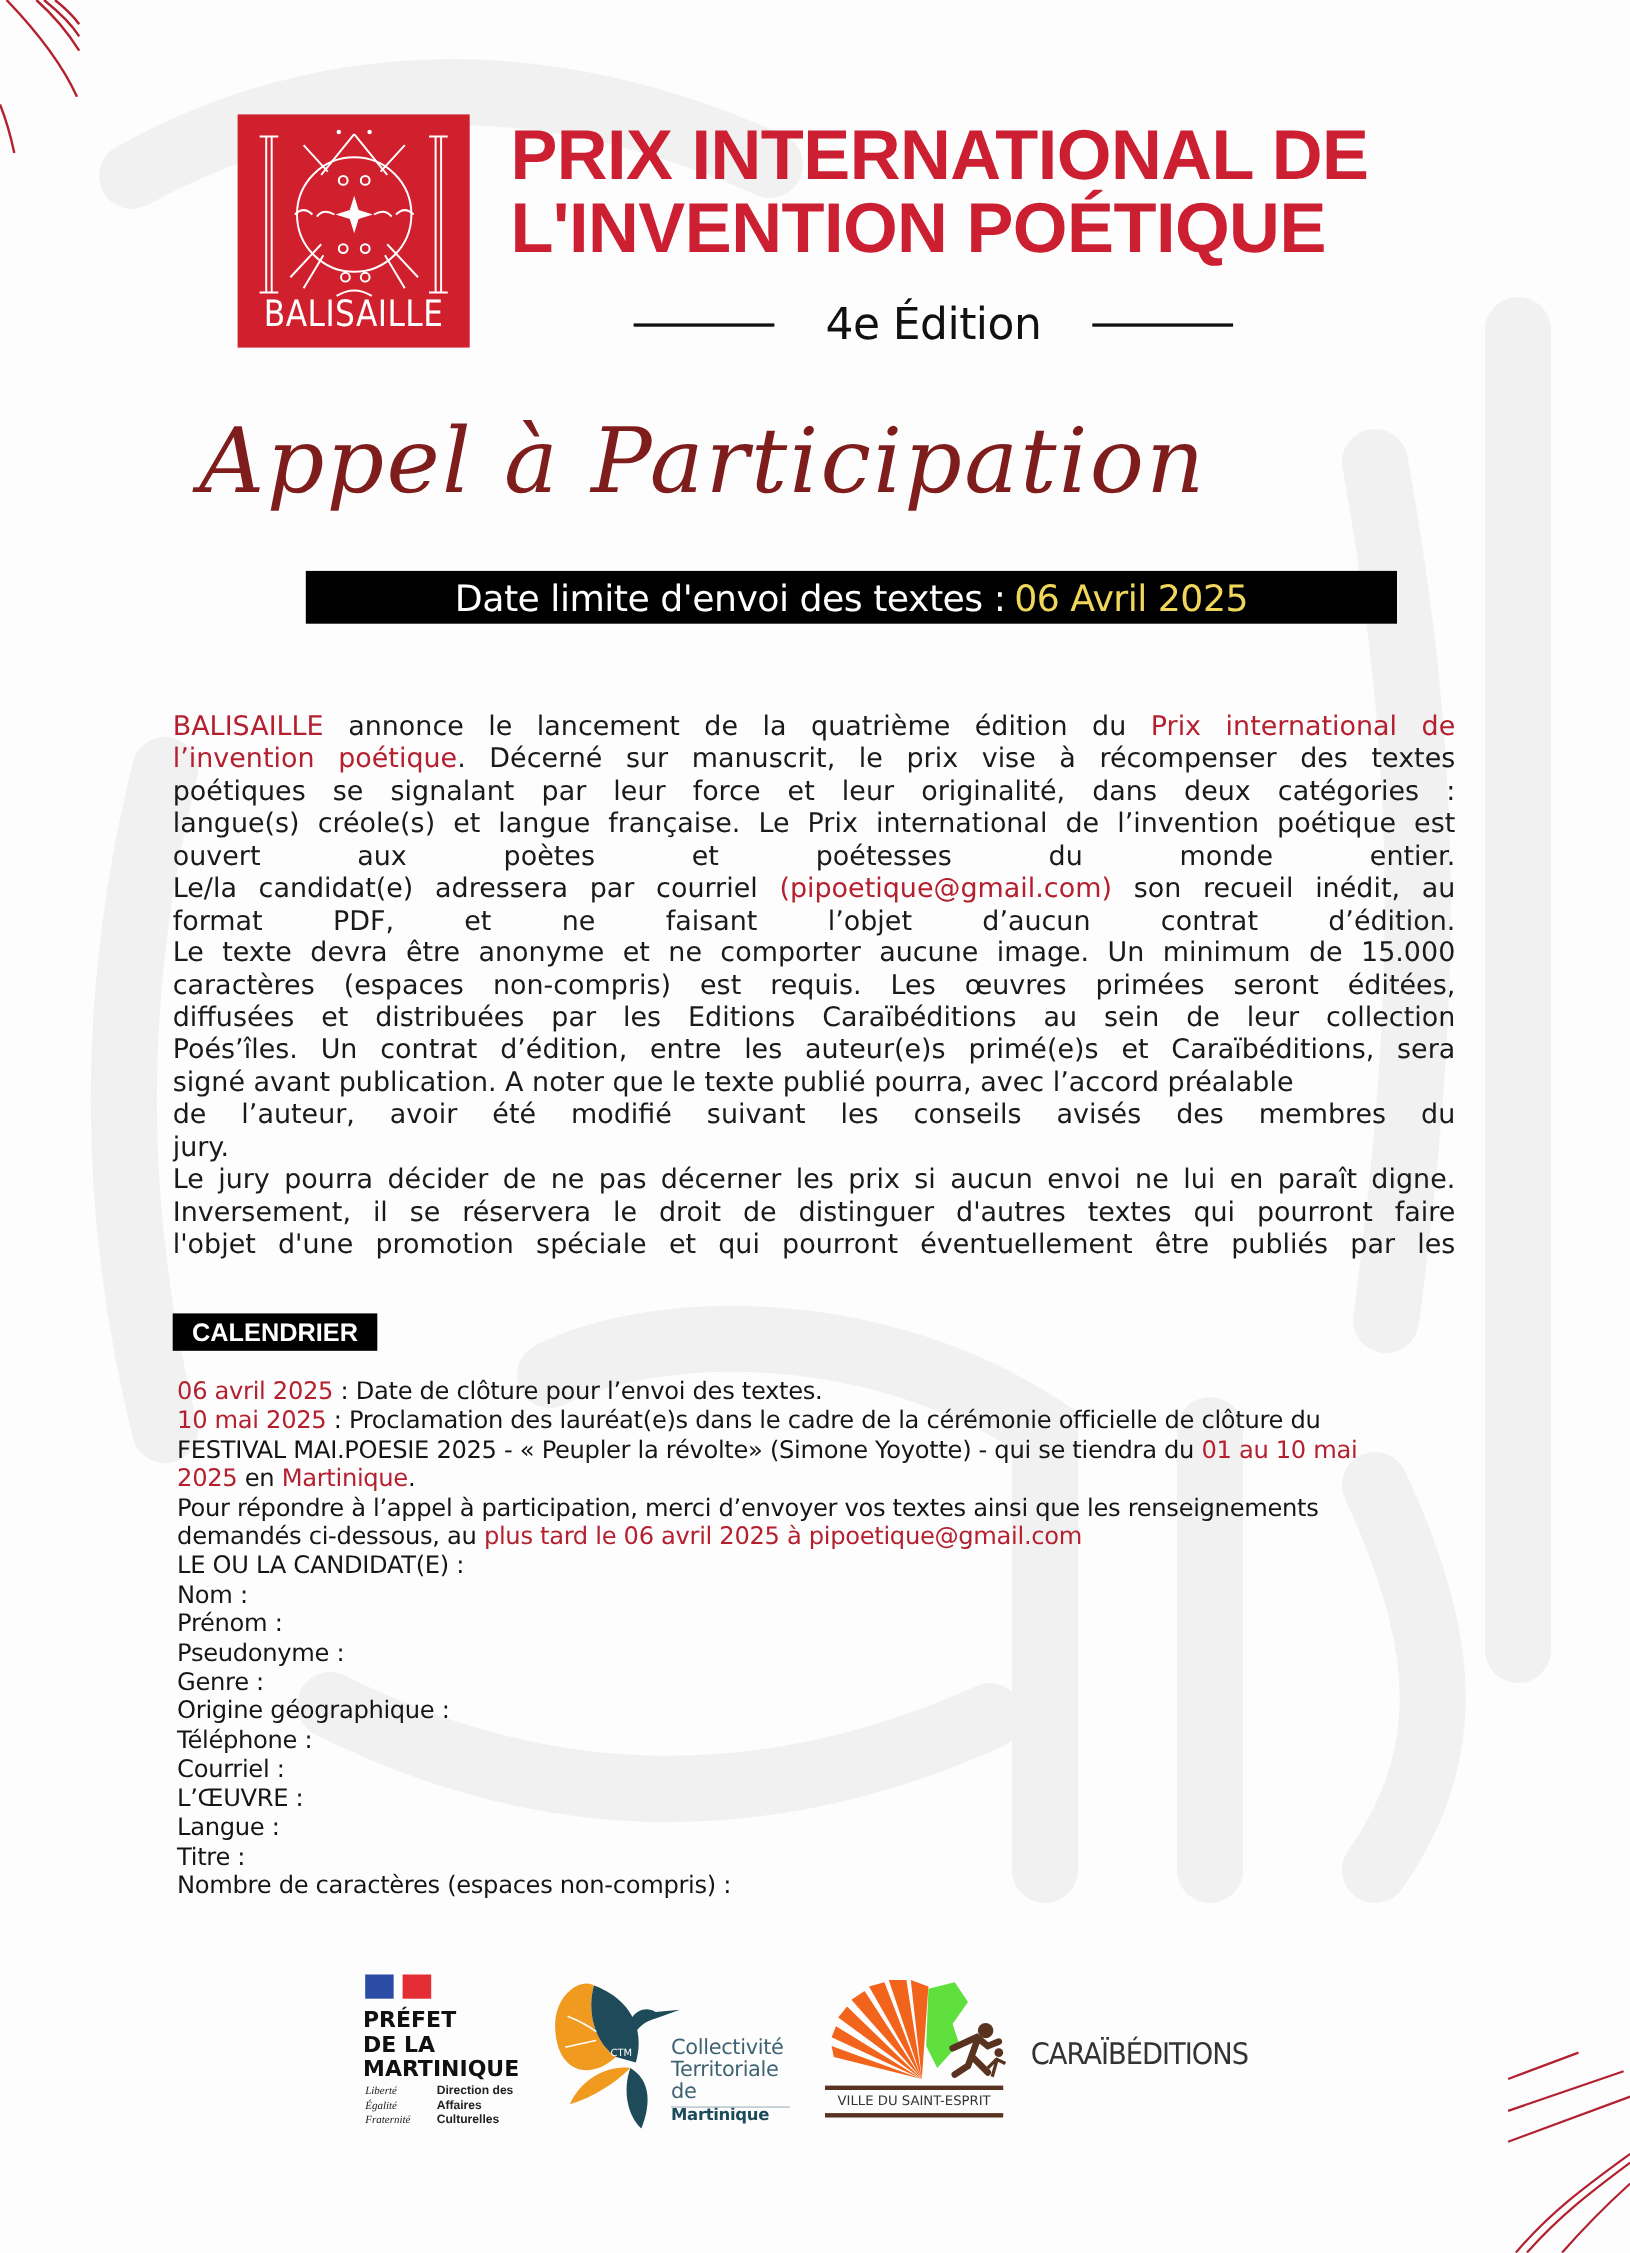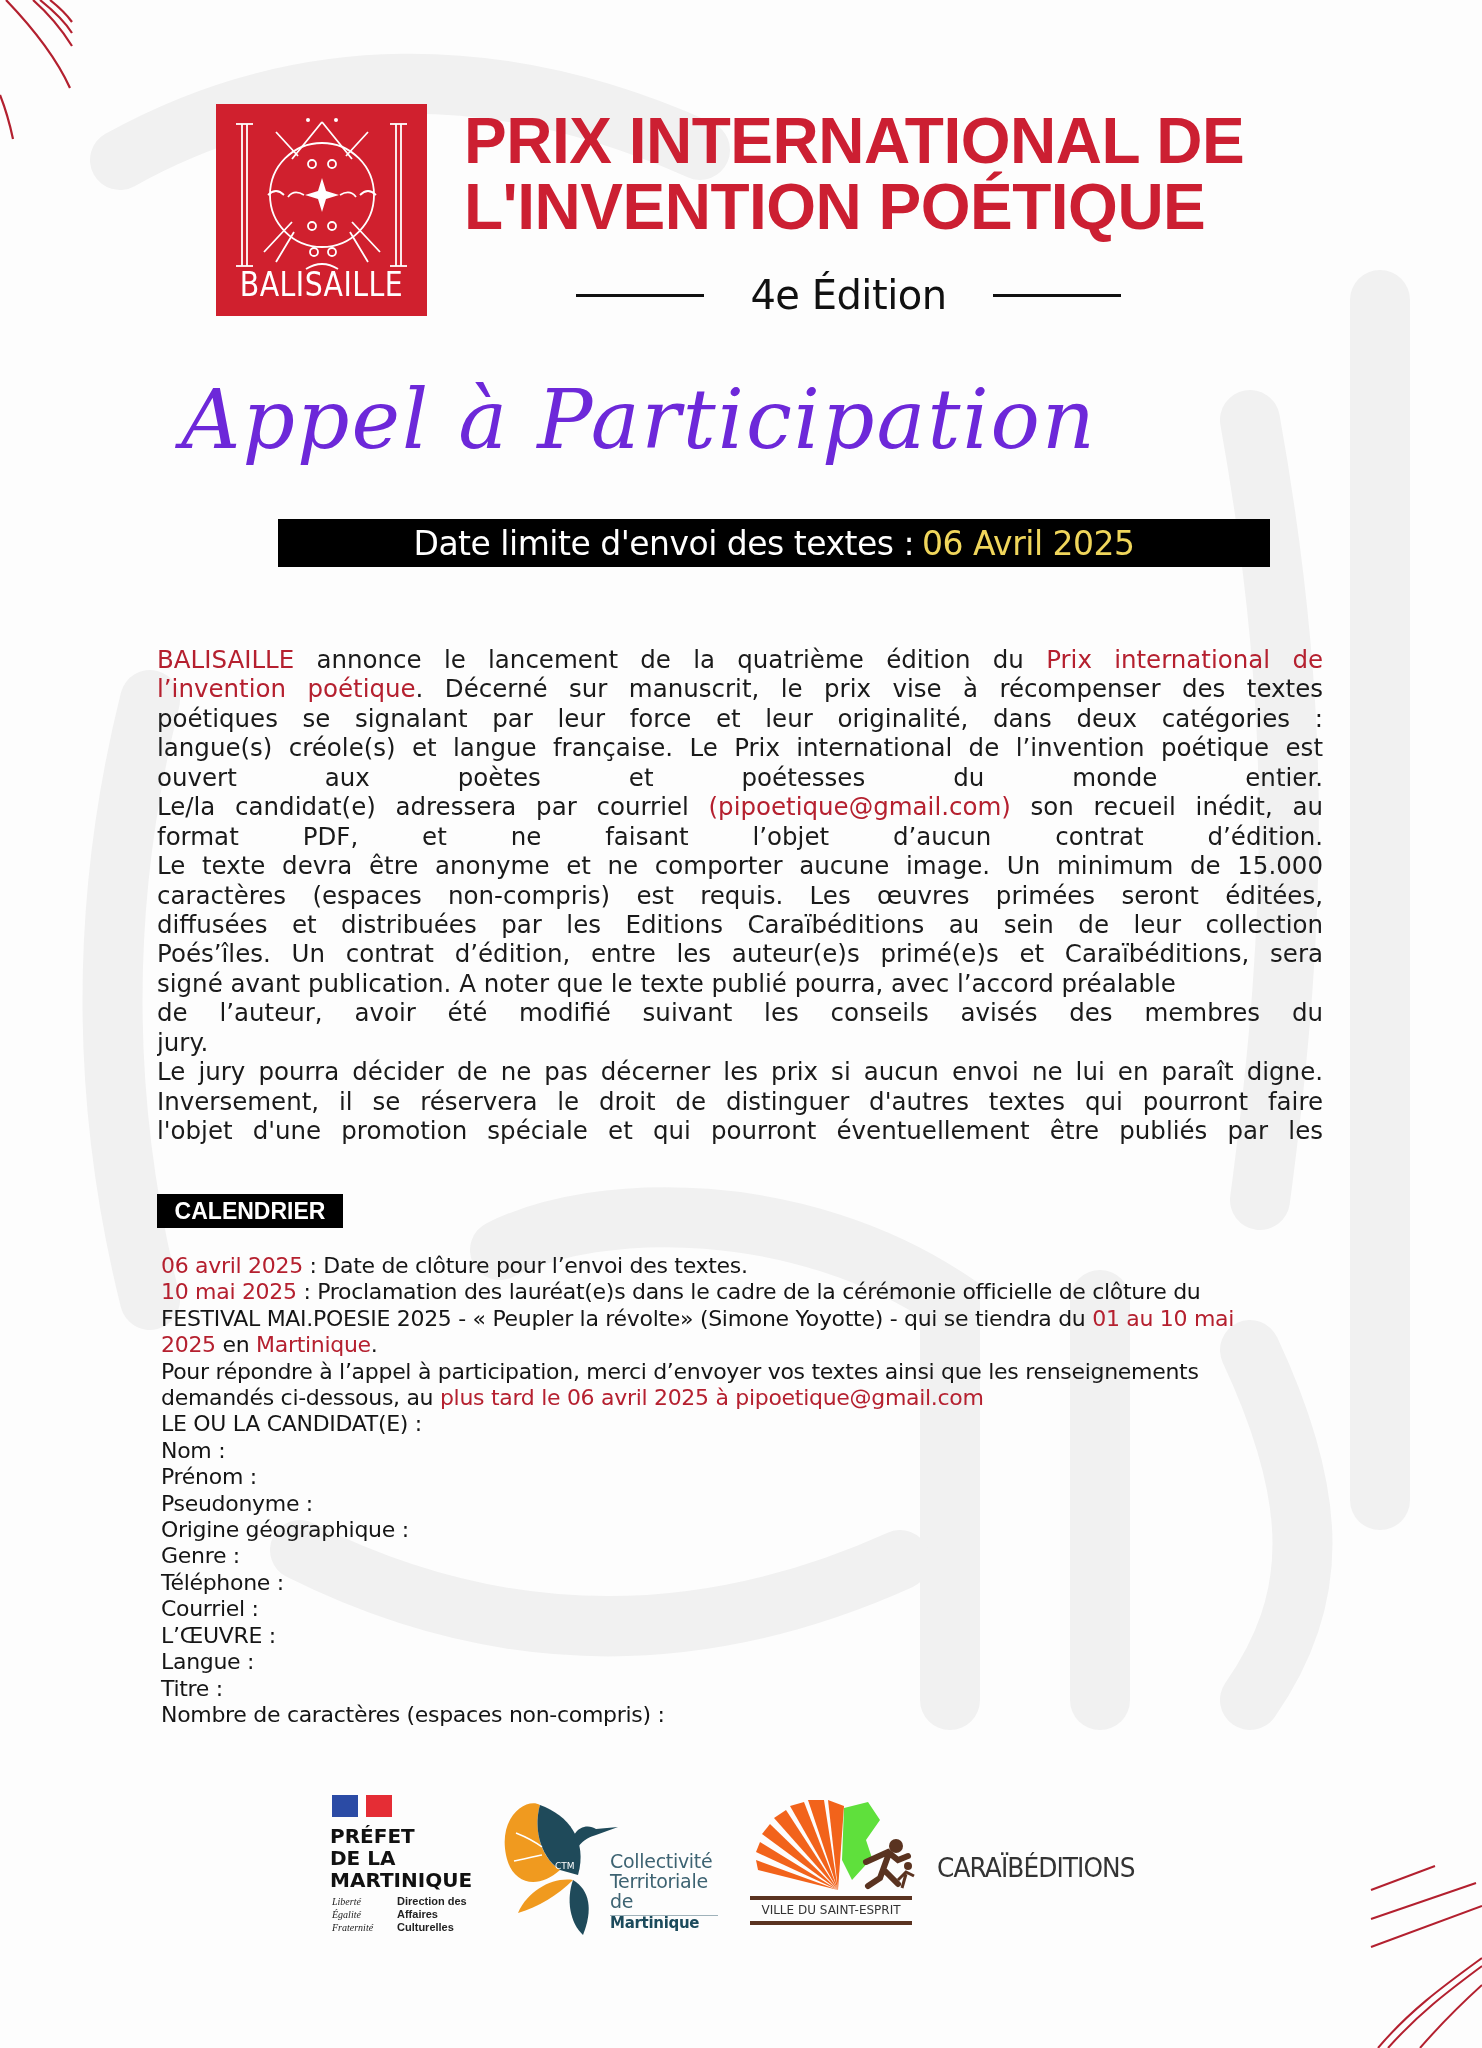--- a/index.html
+++ b/index.html
@@ -17,21 +17,21 @@
   .logo-word { position: absolute; left: 0; right: 0; bottom: 12px; text-align: center; color: #fff;
     font-family: "DejaVu Sans", sans-serif; font-size: 33px; letter-spacing: 0.5px; font-weight: normal; transform: scaleX(0.86); }
 
   .title { left: 464px; top: 108px; color: #cc1f32; font-family: "Liberation Sans", sans-serif;
     font-weight: bold; font-size: 64px; line-height: 66px; letter-spacing: -0.5px; white-space: nowrap; }
   .edition-row { left: 576px; top: 270px; width: 545px; height: 50px; display: flex; align-items: center; justify-content: space-between; }
   .edition-line { width: 128px; height: 3px; background: #111; }
   .edition-text { font-family: "DejaVu Sans", sans-serif; font-size: 40px; color: #111; font-weight: normal; letter-spacing: -0.5px; }
 
   .script-title { left: 0; width: 1278px; top: 372px; text-align: center;
-    font-family: "DejaVu Serif", serif; font-style: italic; font-size: 82px; color: #6d28d9; font-weight: normal; letter-spacing: 2px; }
+    font-family: "DejaVu Serif", serif; font-style: italic; font-size: 82px; color: #7f1d1d; font-weight: normal; letter-spacing: 2px; }
 
   .deadline-bar { left: 278px; top: 519px; width: 992px; height: 48px; background: #000; display: flex;
     align-items: center; justify-content: center; font-family: "DejaVu Sans", sans-serif; font-size: 33px; color: #fff; letter-spacing: -0.5px; }
   .deadline-date { color: #f0d65b; margin-left: 8px; }
 
   .body-text { left: 157px; top: 645px; width: 1166px; font-family: "DejaVu Sans", sans-serif; font-size: 24.5px;
     line-height: 29.45px; color: #1a1a1a; }
   .body-text .ln { display: block; white-space: nowrap; text-align-last: justify; text-align: justify; overflow: hidden; height: 29.45px; }
   .body-text .ln.nj { text-align-last: left; }
   .red { color: #b5202f; }
@@ -178,22 +178,22 @@
       <span class="ln"><span class="red">06 avril 2025</span><span> : Date de clôture pour l’envoi des textes.</span></span>
       <span class="ln"><span class="red">10 mai 2025</span><span> : Proclamation des lauréat(e)s dans le cadre de la cérémonie officielle de clôture du</span></span>
       <span class="ln"><span>FESTIVAL MAI.POESIE 2025 - « Peupler la révolte» (Simone Yoyotte) - qui se tiendra du </span><span class="red">01 au 10 mai</span></span>
       <span class="ln"><span class="red">2025</span><span> en </span><span class="red">Martinique</span><span>.</span></span>
       <span class="ln"><span>Pour répondre à l’appel à participation, merci d’envoyer vos textes ainsi que les renseignements</span></span>
       <span class="ln"><span>demandés ci-dessous, au </span><span class="red">plus tard le 06 avril 2025 à pipoetique@gmail.com</span></span>
       <span class="ln"><span>LE OU LA CANDIDAT(E) :</span></span>
       <span class="ln"><span>Nom :</span></span>
       <span class="ln"><span>Prénom :</span></span>
       <span class="ln"><span>Pseudonyme :</span></span>
+      <span class="ln"><span>Genre :</span></span>
       <span class="ln"><span>Origine géographique :</span></span>
-      <span class="ln"><span>Genre :</span></span>
       <span class="ln"><span>Téléphone :</span></span>
       <span class="ln"><span>Courriel :</span></span>
       <span class="ln"><span>L’ŒUVRE :</span></span>
       <span class="ln"><span>Langue :</span></span>
       <span class="ln"><span>Titre :</span></span>
       <span class="ln"><span>Nombre de caractères (espaces non-compris) :</span></span>
     </div>
 
   <div class="sponsor prefet">
     <div class="flag">

